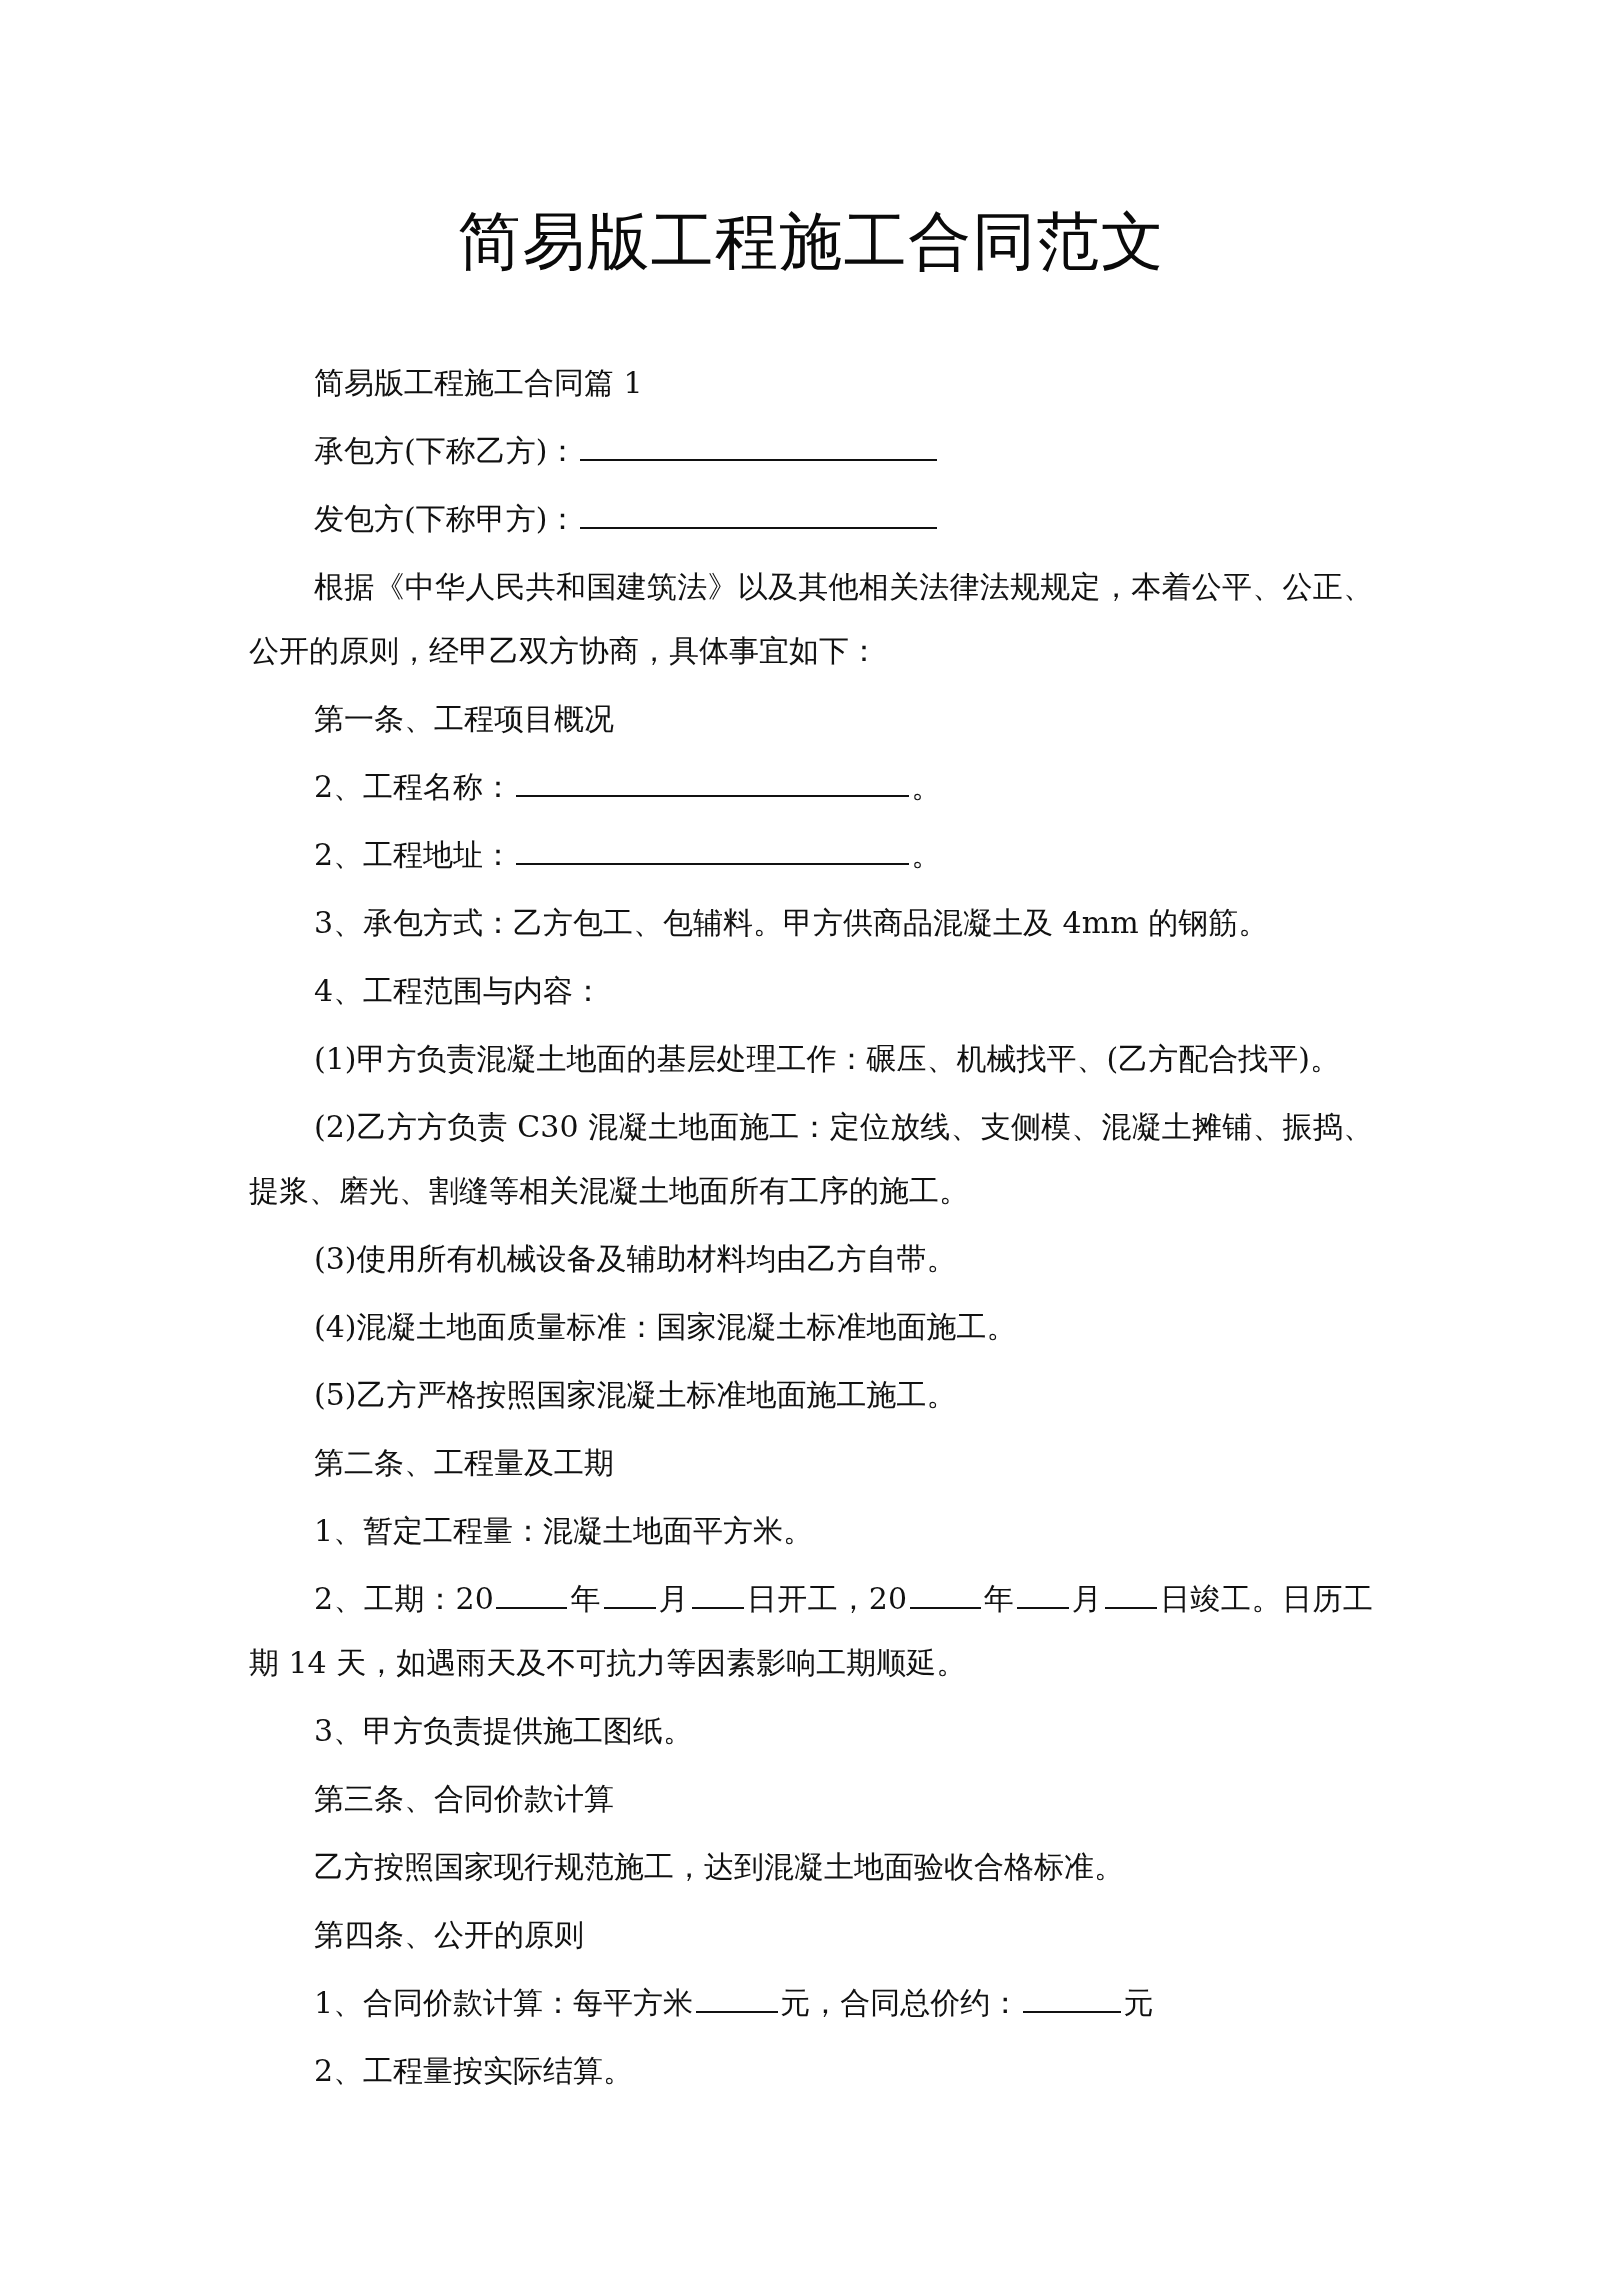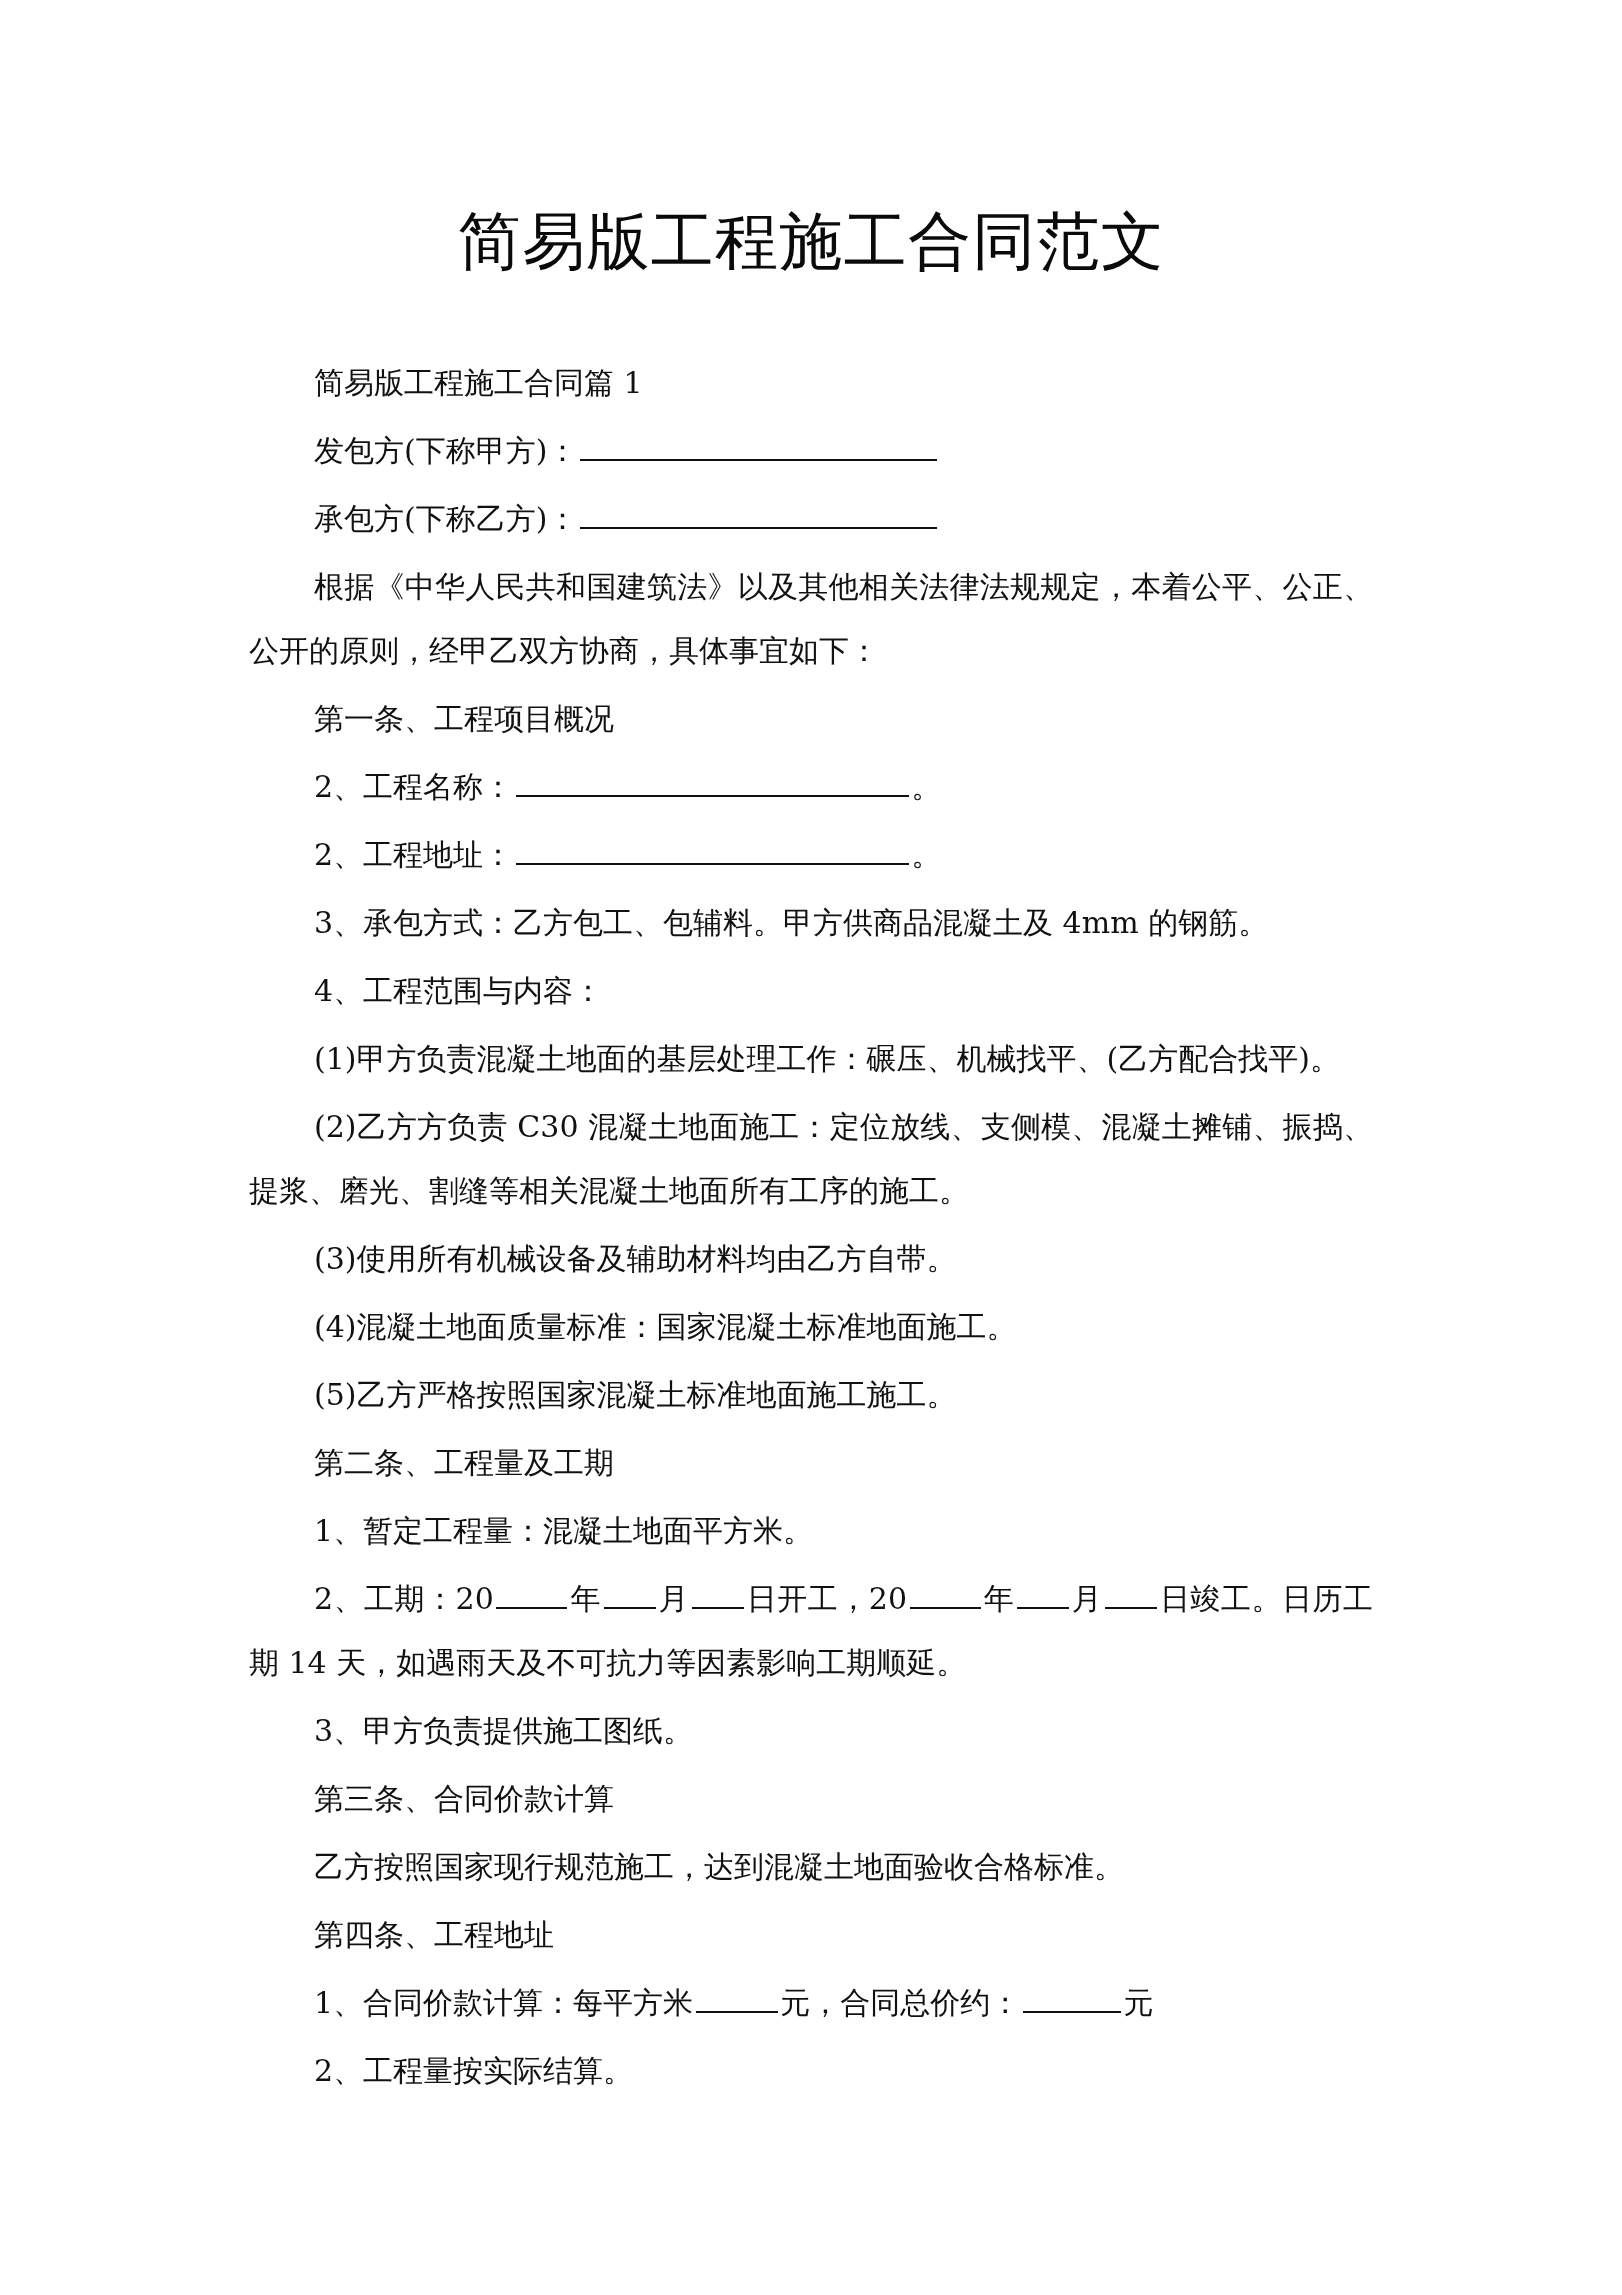--- a/index.html
+++ b/index.html
@@ -66,23 +66,23 @@
 <body>
 
 <div class="page">
 
   <div class="title">简易版工程施工合同范文</div>
 
   <div class="body-text">
 
     <p class="p">简易版工程施工合同篇 1</p>
 
+    <p class="p"><span>承包方(下称乙方)：</span><span class="blank w-party"></span></p>
+
     <p class="p"><span>发包方(下称甲方)：</span><span class="blank w-party"></span></p>
-
-    <p class="p"><span>承包方(下称乙方)：</span><span class="blank w-party"></span></p>
 
     <p class="p">根据《中华人民共和国建筑法》以及其他相关法律法规规定，本着公平、公正、公开的原则，经甲乙双方协商，具体事宜如下：</p>
 
     <p class="p">第一条、工程项目概况</p>
 
     <p class="p"><span>2、工程名称：</span><span class="blank w-proj"></span><span>。</span></p>
 
     <p class="p"><span>2、工程地址：</span><span class="blank w-proj"></span><span>。</span></p>
 
     <p class="p">3、承包方式：乙方包工、包辅料。甲方供商品混凝土及 4mm 的钢筋。</p>
@@ -96,21 +96,21 @@
     <p class="p">第二条、工程量及工期</p>
     <p class="p">1、暂定工程量：混凝土地面平方米。</p>
 
     <p class="p"><span>2、工期：20</span><span class="blank w-year"></span><span>年</span><span class="blank w-md"></span><span>月</span><span class="blank w-md"></span><span>日开工，20</span><span class="blank w-year"></span><span>年</span><span class="blank w-md"></span><span>月</span><span class="blank w-md"></span><span>日竣工。日历工期 14 天，如遇雨天及不可抗力等因素影响工期顺延。</span></p>
 
     <p class="p">3、甲方负责提供施工图纸。</p>
 
     <p class="p">第三条、合同价款计算</p>
     <p class="p">乙方按照国家现行规范施工，达到混凝土地面验收合格标准。</p>
 
-    <p class="p">第四条、工程地址</p>
+    <p class="p">第四条、公开的原则</p>
 
     <p class="p"><span>1、合同价款计算：每平方米</span><span class="blank w-price"></span><span>元，合同总价约：</span><span class="blank w-total"></span><span>元</span></p>
 
     <p class="p">2、工程量按实际结算。</p>
 
   </div>
 </div>
 
 
 </body></html>

